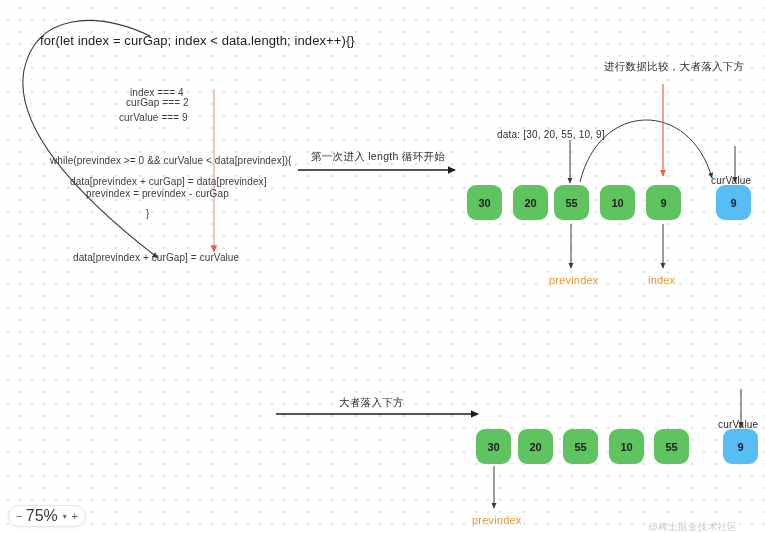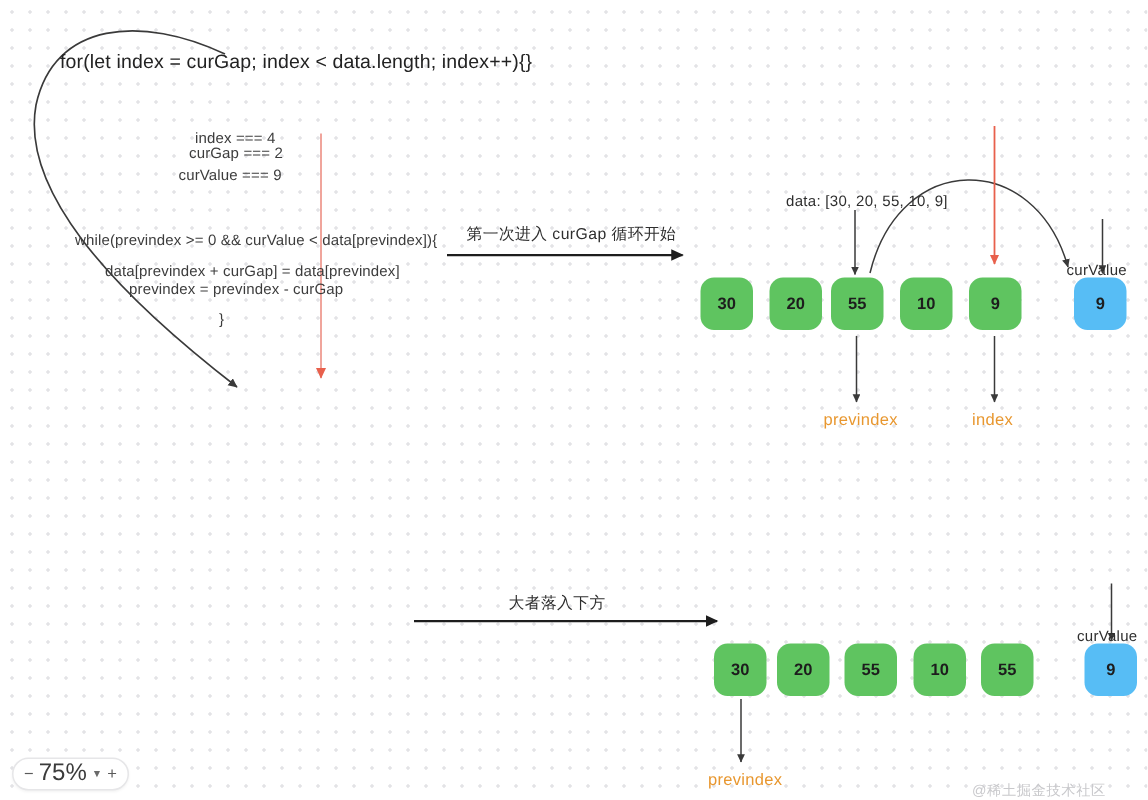--- a/index.html
+++ b/index.html
@@ -57,21 +57,20 @@
   .cn-label {
     font-size: 10.5px;
     color: #2e2e2e;
     letter-spacing: 0.3px;
   }
 
   .data-label {
     font-size: 10px;
     color: #2e2e2e;
     letter-spacing: 0.2px;
-    margin-left: 27px;
   }
 
   .ptr-label {
     font-size: 11px;
     color: #e8972f;
     letter-spacing: 0.2px;
   }
 
   .var-label {
     font-size: 10px;
@@ -196,23 +195,25 @@
   <div class="txt code-line" style="left:119px; top:112px;">curValue === 9</div>
 
   <div class="txt code-line" style="left:50px; top:155px;">while(previndex &gt;= 0 &amp;&amp; curValue &lt; data[previndex]){</div>
 
   <div class="txt code-line" style="left:70px; top:176px;">data[previndex + curGap] = data[previndex]</div>
 
   <div class="txt code-line" style="left:86px; top:188px;">previndex = previndex - curGap</div>
 
   <div class="txt code-line" style="left:146px; top:208px;">}</div>
 
-
-
-  <div class="txt cn-label" style="left:311px; top:150px;">第一次进入 curGap 循环开始</div>
+  <div class="txt code-line" style="left:73px; top:252px;">data[previndex + curGap] = curValue</div>
+
+  <div class="txt cn-label" style="left:604px; top:60px;">进行数据比较，大者落入下方</div>
+
+  <div class="txt cn-label" style="left:311px; top:150px;">第一次进入 length 循环开始</div>
 
   <div class="txt cn-label" style="left:339px; top:396px;">大者落入下方</div>
 
   <div class="txt data-label" style="left:497px; top:129px;">data:  [30, 20, 55, 10, 9]</div>
 
   <div class="txt var-label" style="left:711px; top:131px;">curValue</div>
 
   <div class="txt var-label" style="left:718px; top:375px;">curValue</div>
 
   <div class="txt ptr-label" style="left:549px; top:274px;">previndex</div>

